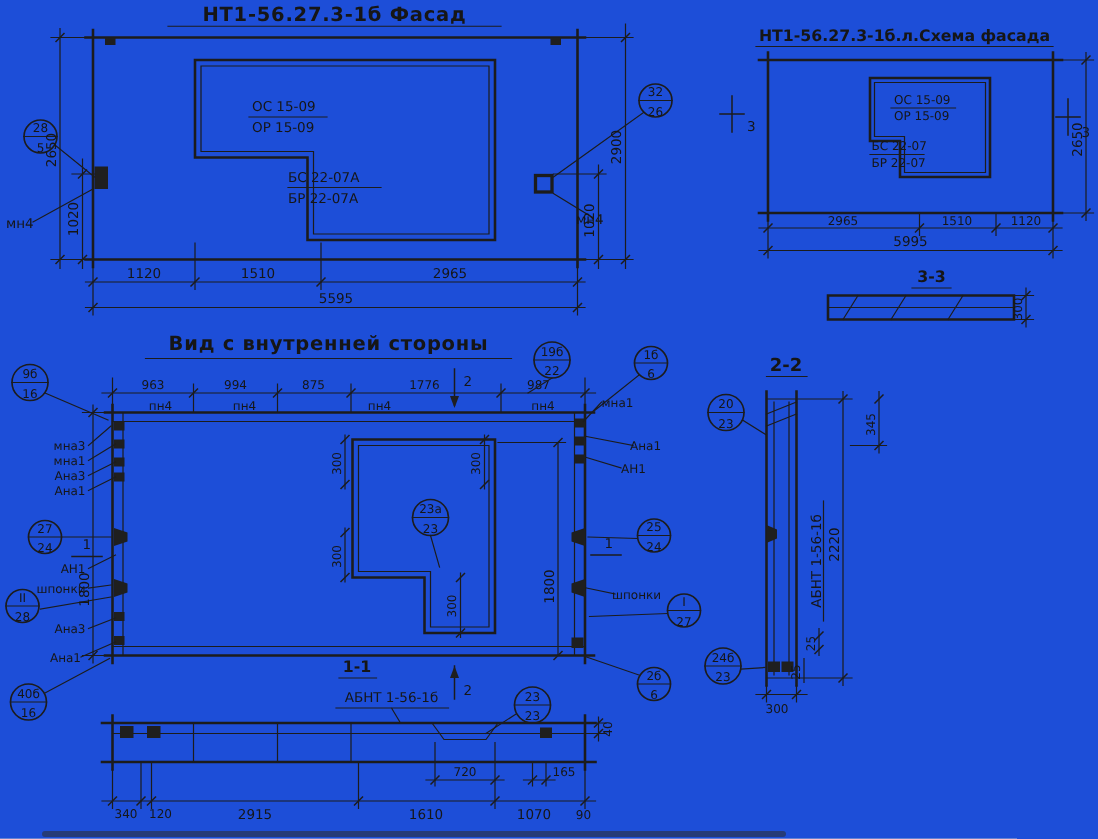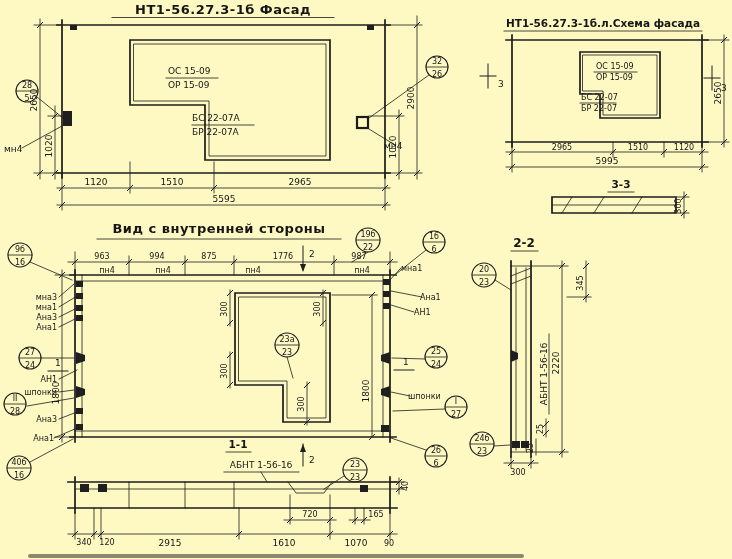--- a/index.html
+++ b/index.html
@@ -1,17 +1,17 @@
 <!DOCTYPE html>
 <html><head>
 <meta charset="utf-8">
 <style>
   html,body{margin:0;padding:0}
   body{background:#dddad2;font-family:"DejaVu Sans",sans-serif}
-  .sheet{width:732px;height:559px;background:#fef9c3;position:relative;overflow:hidden}
+  .sheet{width:732px;height:559px;background:#1d4ed8;position:relative;overflow:hidden}
   svg{display:block}
   .ln{stroke:#1c1c1c;stroke-width:1;fill:none;stroke-linecap:square}
   .thick{stroke-width:1.7}
   .thin{stroke-width:.8}
   .tk{stroke:#1c1c1c;stroke-width:1;fill:none}
   .fillk{fill:#1f1f1f;stroke:none}
   text{fill:#161616}
   .t13{font-size:13px;font-weight:bold;letter-spacing:.5px}
   .t12{font-size:12px;font-weight:bold}
   .t11{font-size:10.5px;font-weight:bold}

